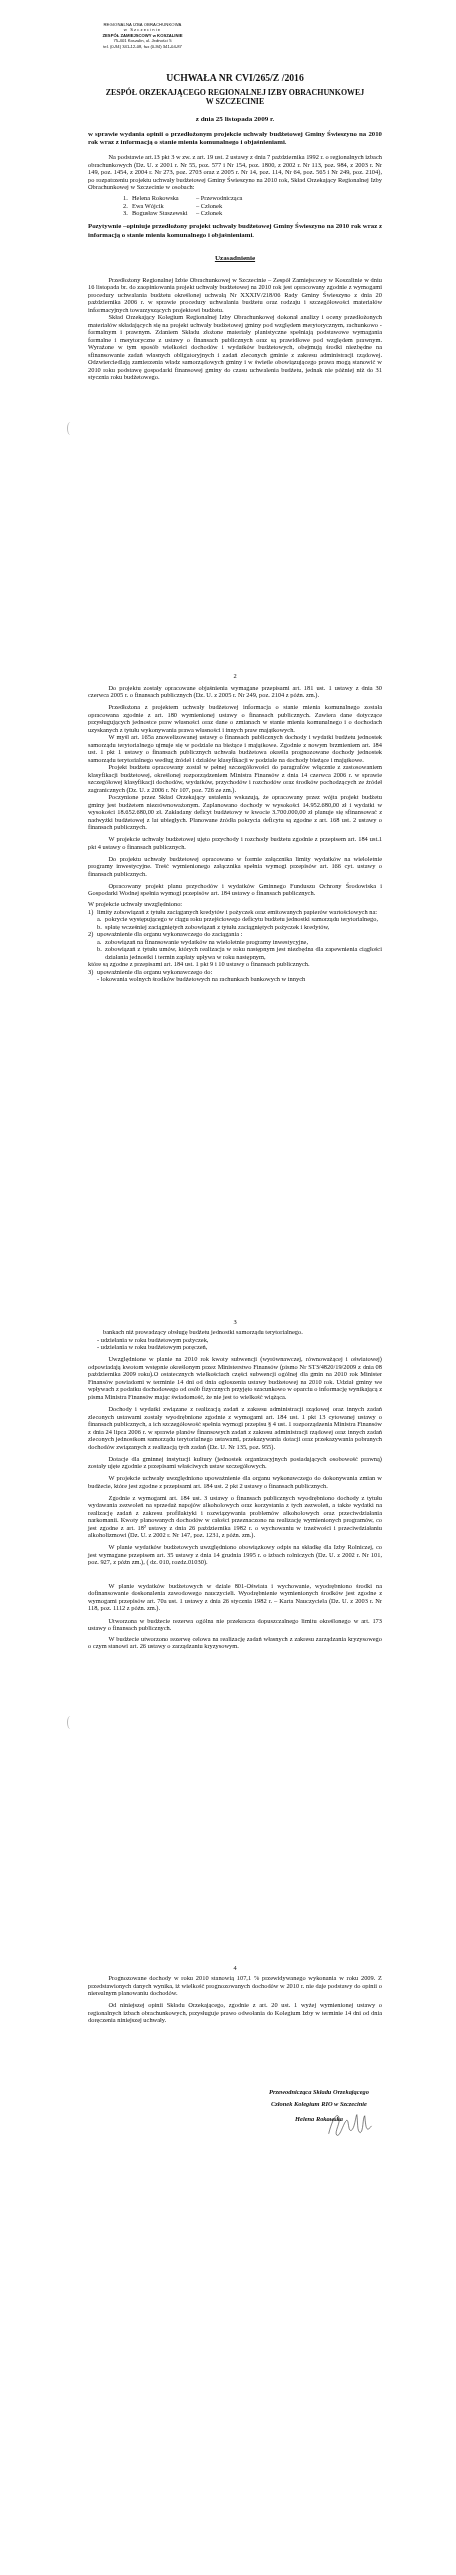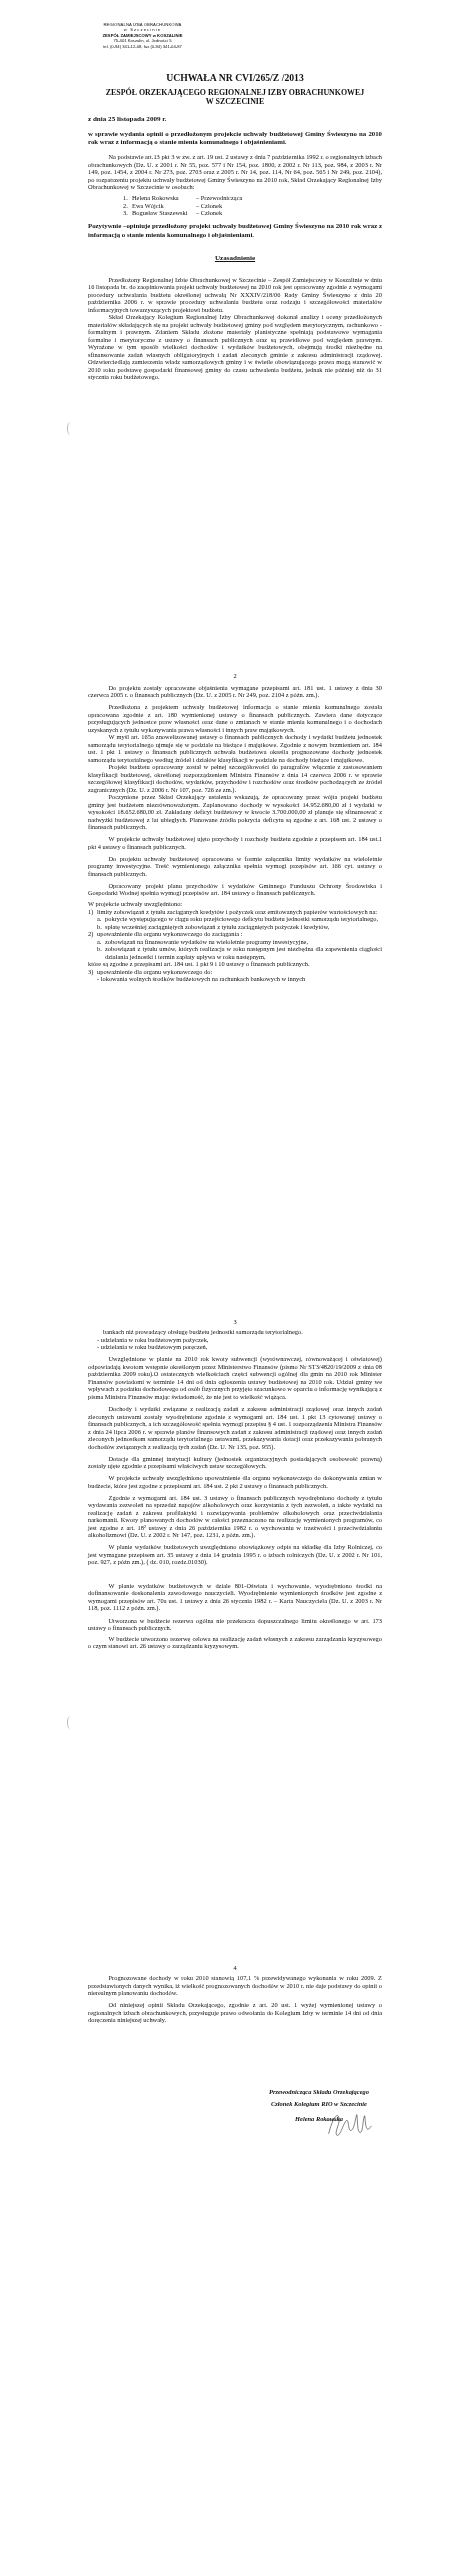--- a/index.html
+++ b/index.html
@@ -6,21 +6,21 @@
   body { width: 456px; height: 2576px; position: relative; overflow: hidden;
          font-family: "Liberation Serif", "DejaVu Serif", serif; color: #111; }
   .page { position: absolute; left: 88px; width: 294px; }
   .stamp { position: absolute; left: 84px; top: 21.7px; width: 117px; text-align: center;
            font-family: "Liberation Sans", "DejaVu Sans", sans-serif; font-size: 4.2px; line-height: 5.5px; }
   .stamp .l1 { letter-spacing: 0.1px; }
   .stamp .l2 { letter-spacing: 1.1px; }
   .stamp .l3 { font-weight: bold; }
   .title { text-align: center; font-weight: bold; font-size: 9.7px; line-height: 11.4px; margin: 0; }
   .subtitle { text-align: center; font-weight: bold; font-size: 7.9px; line-height: 9px; margin: 0; }
-  .date { text-align: left; font-weight: bold; font-size: 7.1px; margin: 0; }
+  .date { text-align: center; font-weight: bold; font-size: 7.1px; margin: 0; }
   .lead-bold { font-weight: bold; font-size: 6.8px; line-height: 8.3px; text-align: justify; margin: 0; }
   p { margin: 0; font-size: 6.4px; line-height: 7.5px; text-align: justify; }
   .ind { text-indent: 20.5px; }
   .members { margin: 3.4px 0 0 35px; font-size: 6.4px; line-height: 7.5px; }
   .members div { display: flex; }
   .members .n { width: 9px; }
   .members .nm { width: 64px; }
   .heading-u { text-align: center; font-weight: bold; text-decoration: underline; font-size: 7.1px; }
   .pagenum { text-align: center; font-size: 6.4px; }
   .list { font-size: 6.4px; line-height: 7.5px; text-align: justify; }
@@ -40,21 +40,21 @@
 
 <div class="stamp">
   <div class="l1">REGIONALNA IZBA OBRACHUNKOWA</div>
   <div class="l2">w Szczecinie</div>
   <div class="l3">ZESPÓŁ ZAMIEJSCOWY w KOSZALINIE</div>
   <div>75-401 Koszalin, ul. Jedności 5</div>
   <div>tel. (0-94) 341-12-08, fax (0-94) 341-04-87</div>
 </div>
 
 <div class="page" style="top:72px;">
-  <h1 class="title">UCHWAŁA NR CVI/265/Z /2013</h1>
+  <h1 class="title">UCHWAŁA NR CVI/265/Z /2016</h1>
   <div style="height:4.6px"></div>
   <h2 class="subtitle">ZESPÓŁ ORZEKAJĄCEGO REGIONALNEJ IZBY OBRACHUNKOWEJ</h2>
   <h2 class="subtitle">W SZCZECINIE</h2>
   <div style="height:9px"></div>
   <div class="date">z dnia 25 listopada 2009 r.</div>
   <div style="height:6.8px"></div>
   <p class="lead-bold">w sprawie wydania opinii o przedłożonym projekcie uchwały budżetowej Gminy Świeszyno na 2010 rok wraz z informacją o stanie mienia komunalnego i objaśnieniami.</p>
   <div style="height:6.8px"></div>
   <p class="ind">Na podstawie art.13 pkt 3 w zw. z art. 19 ust. 2 ustawy z dnia 7 października 1992 r. o regionalnych izbach obrachunkowych (Dz. U. z 2001 r. Nr 55, poz. 577 i Nr 154, poz. 1800, z 2002 r. Nr 113, poz. 984, z 2003 r. Nr 149, poz. 1454, z 2004 r. Nr 273, poz. 2703 oraz z 2005 r. Nr 14, poz. 114, Nr 64, poz. 565 i Nr 249, poz. 2104), po rozpatrzeniu projektu uchwały budżetowej Gminy Świeszyno na 2010 rok, Skład Orzekający Regionalnej Izby Obrachunkowej w Szczecinie w osobach:</p>
 

